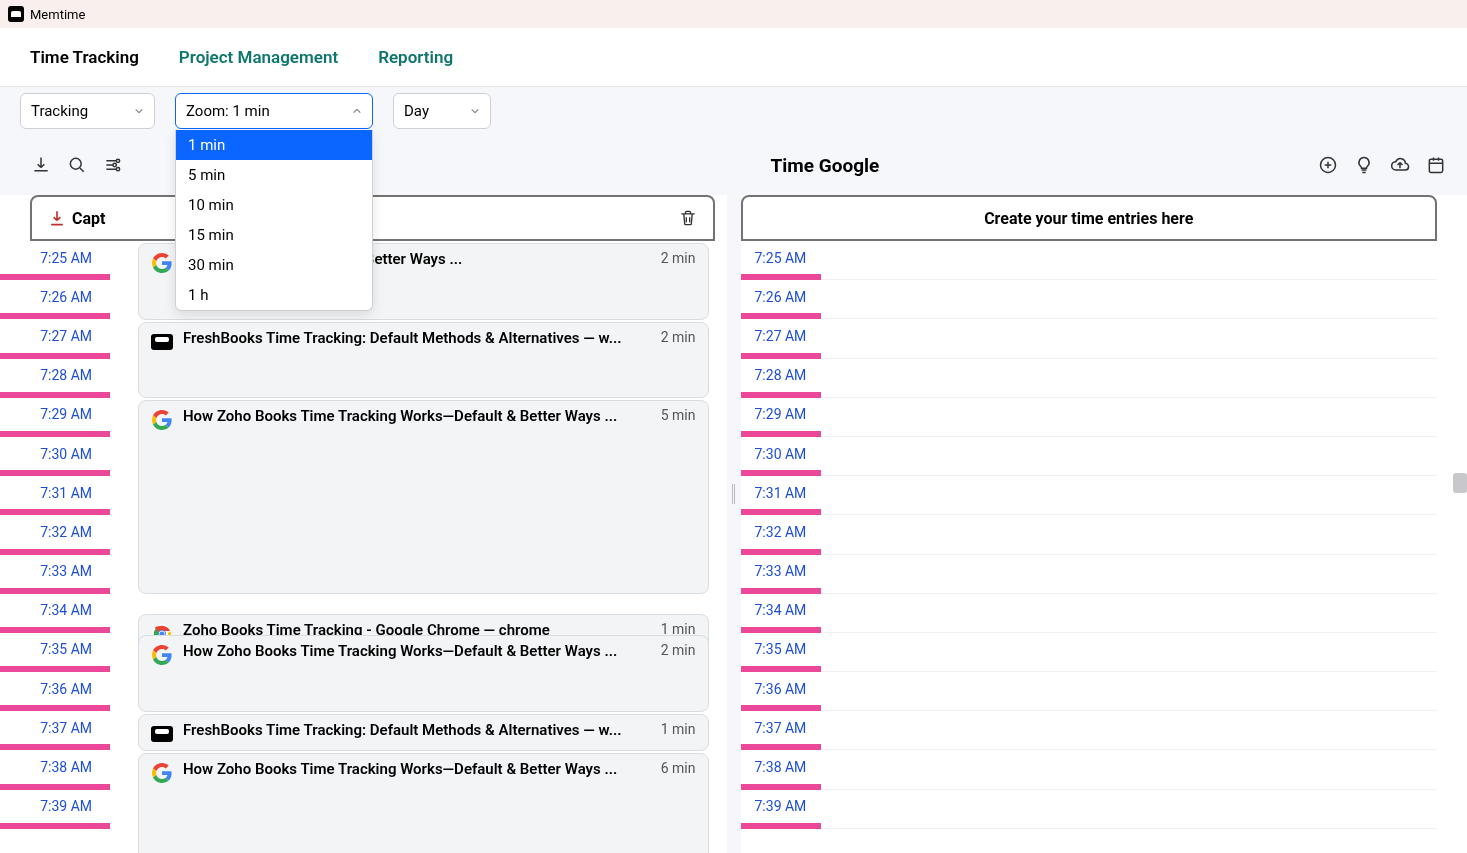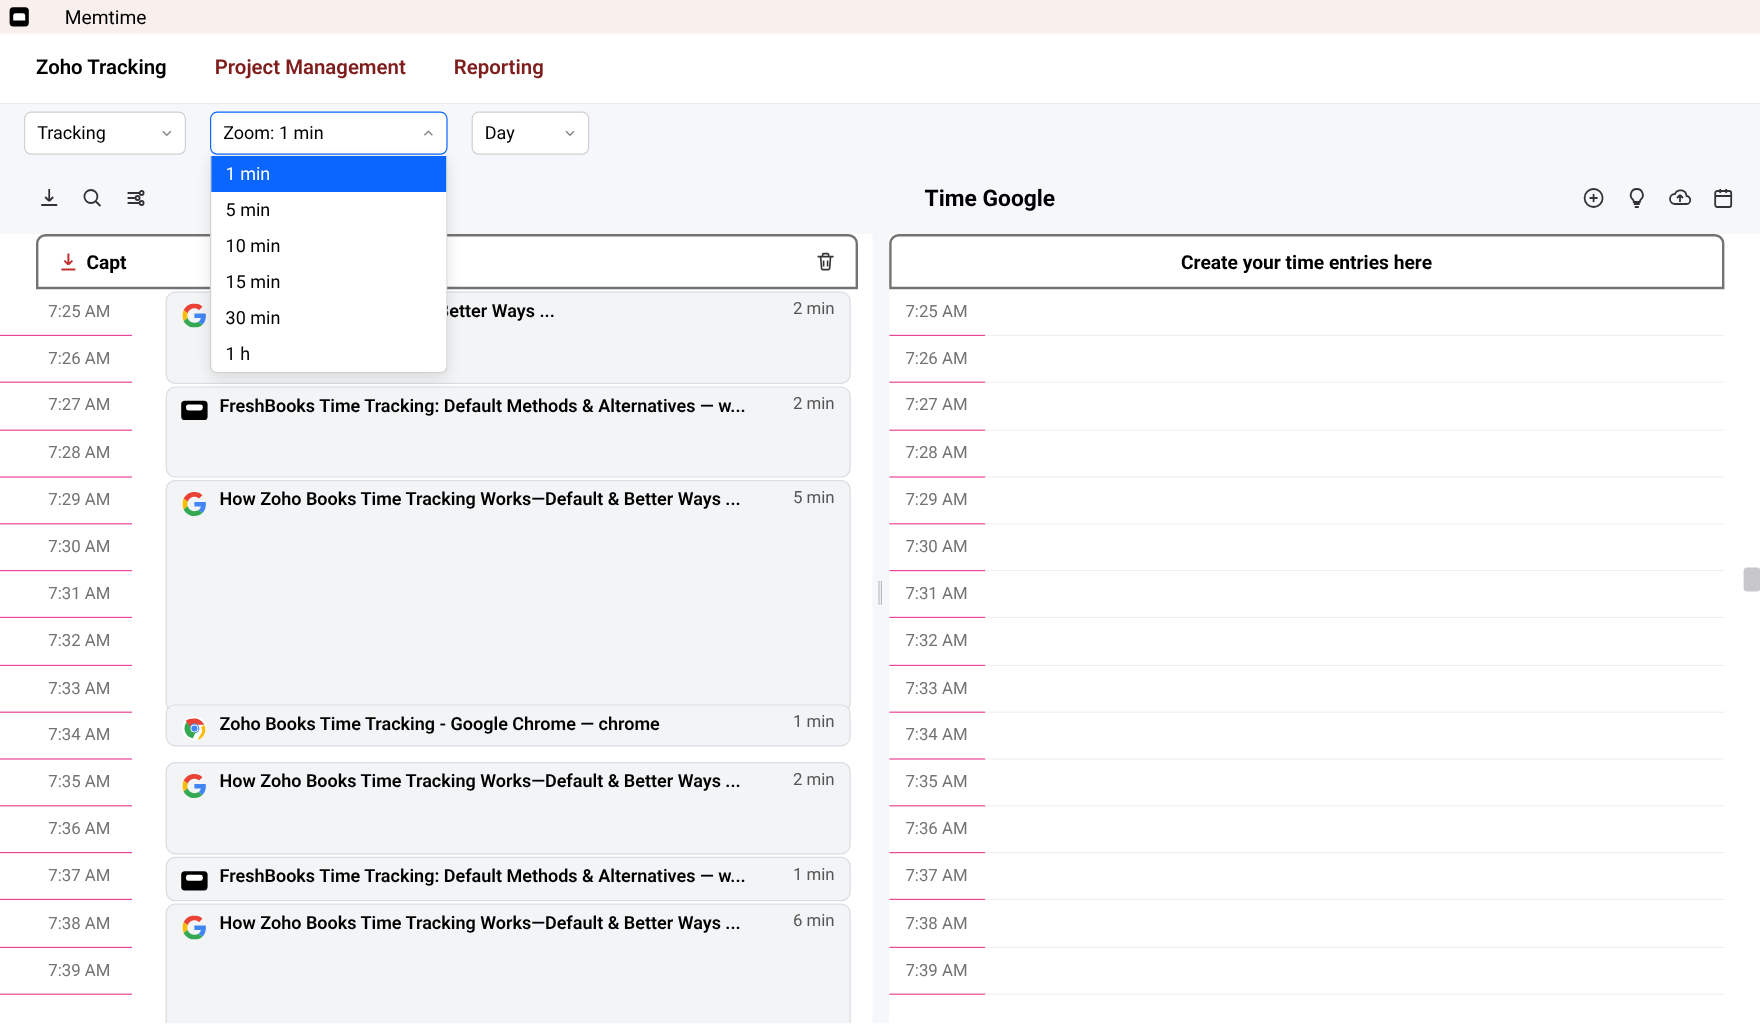--- a/index.html
+++ b/index.html
@@ -2,25 +2,25 @@
 <html><head>
 <meta charset="utf-8">
 <style>
 * { box-sizing: border-box; margin: 0; padding: 0; }
 body { font-family: -apple-system, BlinkMacSystemFont, "Segoe UI", Roboto, sans-serif; font-size: 14px; color: #000; background: #fff; overflow: hidden; }
 
 
 .titlebar { height: 28px; background: #f9efec; display: flex; align-items: center; padding: 0 8px; gap: 6px; }
 .app-icon { width: 16px; height: 16px; background: #000; border-radius: 3px; display: flex; align-items: center; justify-content: center; }
 .app-icon::before { content: ''; width: 10px; height: 6px; background: #fff; border-radius: 2px 2px 0 0; }
-.titlebar-text { font-size: 16px; margin-left: 24px; }
+.titlebar-text { font-size: 13px; }
 
 
 .main-tabs { height: 59px; display: flex; align-items: center; padding: 0 30px; gap: 40px; border-bottom: 1px solid #e5e5e5; }
-.main-tab { font-size: 17px; font-weight: 600; cursor: pointer; color: #7f1d1d; }
+.main-tab { font-size: 17px; font-weight: 600; cursor: pointer; color: #0f766e; }
 .main-tab.active { color: #000; }
 
 
 .toolbar { height: 48px; background: #f5f7fa; display: flex; align-items: center; padding: 0 20px; gap: 20px; }
 .select { height: 36px; background: #fff; border: 1px solid #d0d0d0; border-radius: 6px; display: flex; align-items: center; padding: 0 10px; gap: 8px; cursor: pointer; font-size: 15px; position: relative; }
 .select.open { border-color: #0a66ff; }
 .select-label { flex: 1; }
 .chevron { width: 10px; height: 10px; display: inline-flex; align-items: center; justify-content: center; }
 .chevron svg { stroke: #888; }
 .select-view { width: 135px; }
@@ -50,21 +50,21 @@
 .sub-header { height: 46px; border: 2px solid #737373; border-radius: 8px 8px 0 0; margin: 0 12px 0 30px; display: flex; align-items: center; background: #fff; position: relative; }
 .sub-header.left { padding-left: 40px; }
 .sub-header-left-icon { position: absolute; left: 14px; }
 .sub-header-title { font-weight: 700; font-size: 16px; }
 .sub-header-right-icon { position: absolute; right: 14px; cursor: pointer; }
 .sub-header.right { justify-content: center; margin-left: 0; margin-right: 30px; }
 
 
 .timeline-wrap { flex: 1; overflow: hidden; display: flex; position: relative; }
 .time-gutter { width: 110px; padding-top: 0; }
-.time-row { height: 39.2px; display: flex; align-items: center; justify-content: flex-end; padding-right: 18px; font-size: 14px; color: #737373; border-bottom: 1px solid #ec4899; }
+.time-row { height: 39.2px; display: flex; align-items: center; justify-content: flex-end; padding-right: 18px; font-size: 14px; color: #1d4ed8; border-bottom: 6px solid #ec4899; }
 .time-row:first-child { border-top: none; }
 .events-col { flex: 1; position: relative; padding-top: 0; }
 .event-card { position: absolute; left: 28px; right: 18px; background: #f2f4f6; border: 1px solid #d8dde2; border-radius: 8px; padding: 6px 12px; display: flex; align-items: flex-start; gap: 10px; overflow: hidden; }
 .event-icon { width: 22px; height: 22px; border-radius: 4px; flex-shrink: 0; display: flex; align-items: center; justify-content: center; margin-top: 2px; }
 .event-title { flex: 1; font-size: 15px; font-weight: 600; white-space: nowrap; overflow: hidden; text-overflow: ellipsis; }
 .event-duration { font-size: 14px; color: #555; flex-shrink: 0; }
 
 
 .entries-area { flex: 1; display: flex; overflow: hidden; }
 .entries-gutter { width: 80px; }
@@ -84,21 +84,21 @@
 </style>
 </head>
 <body>
 
 <div class="titlebar">
   <span class="app-icon"></span>
   <span class="titlebar-text">Memtime</span>
 </div>
 
 <div class="main-tabs">
-  <div class="main-tab active">Zoho Tracking</div>
+  <div class="main-tab active">Time Tracking</div>
   <div class="main-tab">Project Management</div>
   <div class="main-tab">Reporting</div>
 </div>
 
 <div class="toolbar">
   <div class="select select-view">
     <span class="select-label">Tracking</span>
     <span class="chevron">
       <svg viewBox="0 0 12 12" width="12" height="12" fill="none" stroke-width="1.5">
           <path d="M2 4l4 4 4-4"></path>
@@ -217,21 +217,21 @@
               <svg class="g-icon" viewBox="0 0 48 48">
                 <path fill="#EA4335" d="M24 9.5c3.54 0 6.71 1.22 9.21 3.6l6.85-6.85C35.9 2.38 30.47 0 24 0 14.62 0 6.51 5.38 2.56 13.22l7.98 6.19C12.43 13.72 17.74 9.5 24 9.5z"></path>
                 <path fill="#4285F4" d="M46.98 24.55c0-1.57-.15-3.09-.38-4.55H24v9.02h12.94c-.58 2.96-2.26 5.48-4.78 7.18l7.73 6c4.51-4.18 7.09-10.36 7.09-17.65z"></path>
                 <path fill="#FBBC05" d="M10.53 28.59c-.48-1.45-.76-2.99-.76-4.59s.27-3.14.76-4.59l-7.98-6.19C.92 16.46 0 20.12 0 24c0 3.88.92 7.54 2.56 10.78l7.97-6.19z"></path>
                 <path fill="#34A853" d="M24 48c6.48 0 11.93-2.13 15.89-5.81l-7.73-6c-2.15 1.45-4.92 2.3-8.16 2.3-6.26 0-11.57-4.22-13.47-9.91l-7.98 6.19C6.51 42.62 14.62 48 24 48z"></path>
               </svg>
             </span>
             <span class="event-title">How Zoho Books Time Tracking Works—Default &amp; Better Ways ...</span>
             <span class="event-duration">5 min</span>
           </div>
-          <div class="event-card" style="top: 346px; height: 35px;">
+          <div class="event-card" style="top: 373px; height: 35px;">
             <span class="event-icon">
               <svg class="chrome-icon" viewBox="0 0 48 48">
                 <circle cx="24" cy="24" r="22" fill="#fff"></circle>
                 <path fill="#EA4335" d="M24 6c7.9 0 14.7 4.6 17.9 11.3H24c-3.6 0-6.7 2.1-8.2 5.1L8.3 10.2C12.3 7.5 17 6 24 6z"></path>
                 <path fill="#4285F4" d="M24 15a9 9 0 110 18 9 9 0 010-18z"></path>
                 <path fill="#34A853" d="M24 42c-9.9 0-18-8.1-18-18 0-4.6 1.7-8.8 4.6-12l7.6 13.2c1.4 3.2 4.6 5.5 8.3 5.5l-5.3 11.1c1 .1 1.9.2 2.8.2z"></path>
                 <path fill="#FBBC05" d="M41.9 17.3C43.2 20 44 22.9 44 26c0 9.1-6.1 16.8-14.4 19.2l7.5-13c.6-1.3.9-2.7.9-4.2 0-2.1-.7-4-1.8-5.6l5.7-5.1z"></path>
                 <circle cx="24" cy="24" r="7" fill="#fff"></circle>
                 <circle cx="24" cy="24" r="5.5" fill="#4285F4"></circle>
               </svg>

